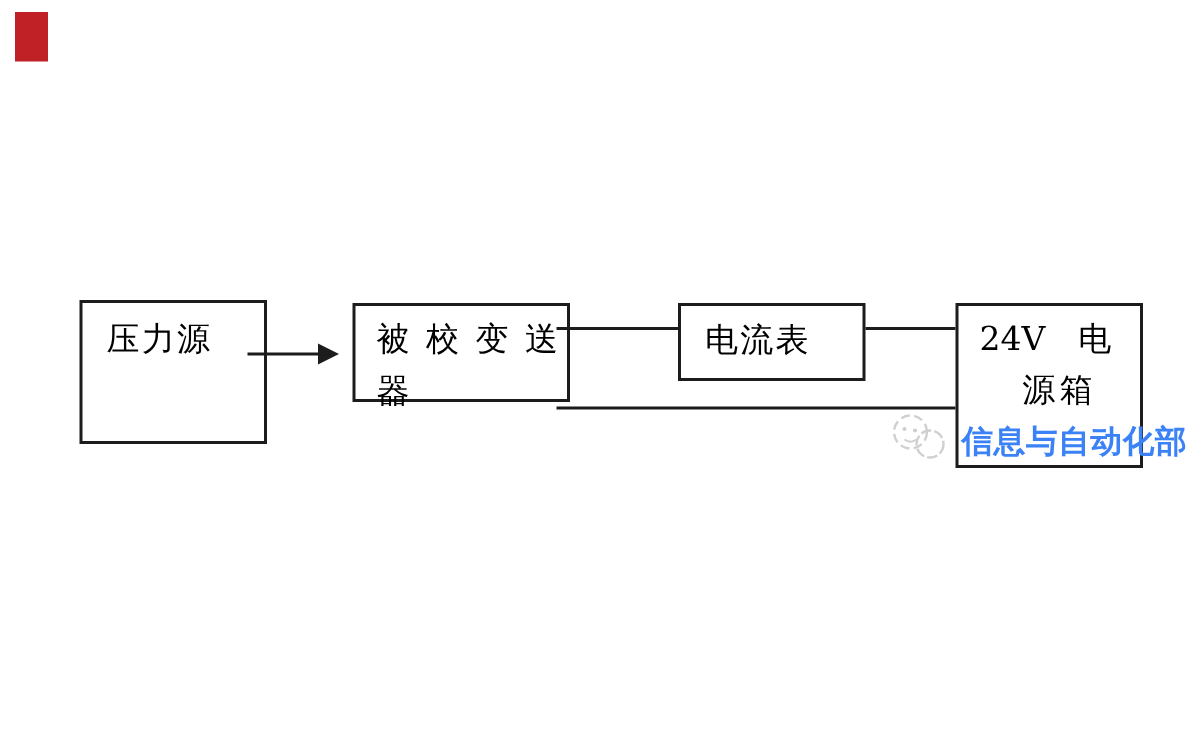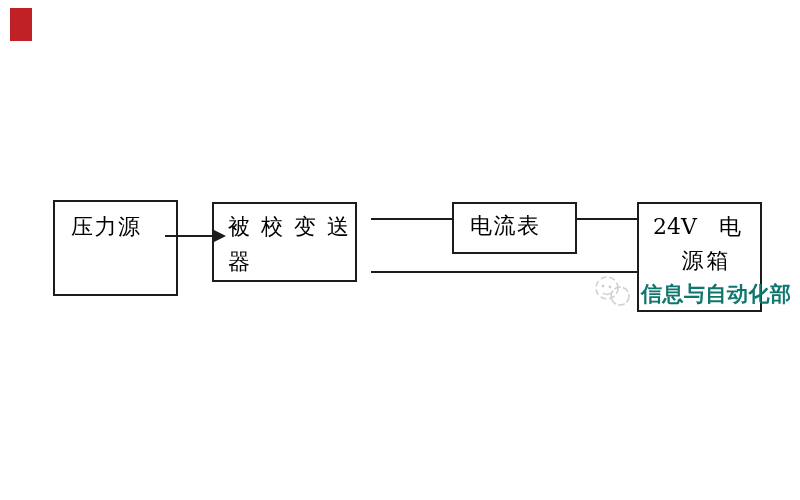--- a/index.html
+++ b/index.html
@@ -29,31 +29,30 @@
     background: #ffffff;
     font-size: 22px;
     line-height: 26px;
   }
   .node-pressure {
     left: 53px; top: 200px; width: 125px; height: 96px;
     padding: 12px 0 0 16px;
     letter-spacing: 1.5px;
   }
   .node-transmitter {
-    left: 212px; top: 202px; width: 145px; height: 80px;
+    left: 235px; top: 202px; width: 145px; height: 66px;
     padding: 5px 0 0 14px;
     line-height: 35px;
   }
   .node-transmitter .l1 { letter-spacing: 11px; display: block; white-space: nowrap; }
   .node-transmitter .l2 { display: block; }
   .node-ammeter {
     left: 452px; top: 202px; width: 125px; height: 52px;
     padding: 11px 0 0 16px;
     letter-spacing: 1.5px;
-    font-family: Liberation Mono, monospace;
   }
   .node-power {
     left: 637px; top: 202px; width: 125px; height: 110px;
     padding: 6px 0 0 14px;
     line-height: 34px;
   }
   .node-power .l1 { display: block; white-space: nowrap; }
   .node-power .l2 { display: block; letter-spacing: 3px; text-align: center; }
 
   
@@ -81,21 +80,21 @@
     left: 593px; top: 273px;
     width: 44px; height: 36px;
   }
   .wm-text {
     position: absolute;
     left: 641px; top: 282px;
     font-family: "DejaVu Sans", "Liberation Sans", sans-serif;
     font-size: 21px;
     line-height: 24px;
     font-weight: 600;
-    color: #0f766e;
+    color: #3b82f6;
     letter-spacing: 0.5px;
     white-space: nowrap;
   }
 </style>
 </head>
 <body>
 
 <div class="stage">
 
   <div class="red-marker"></div>

